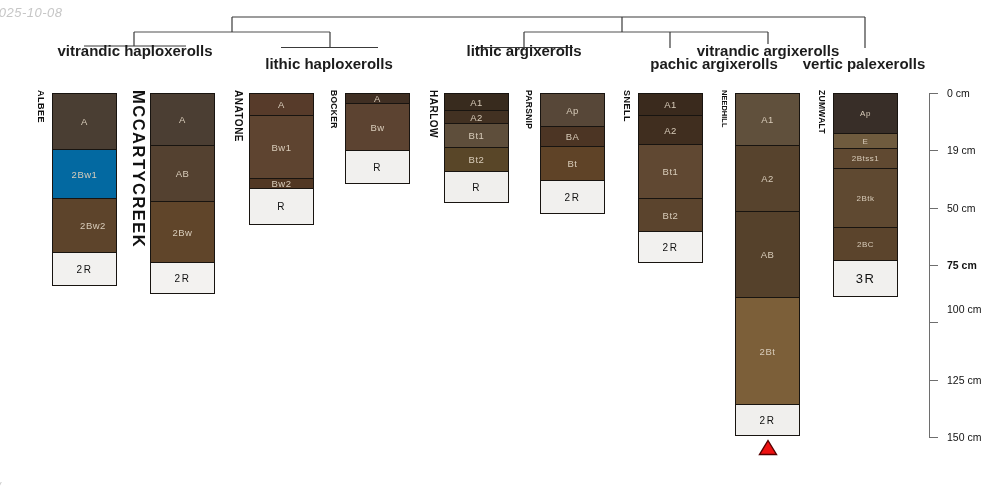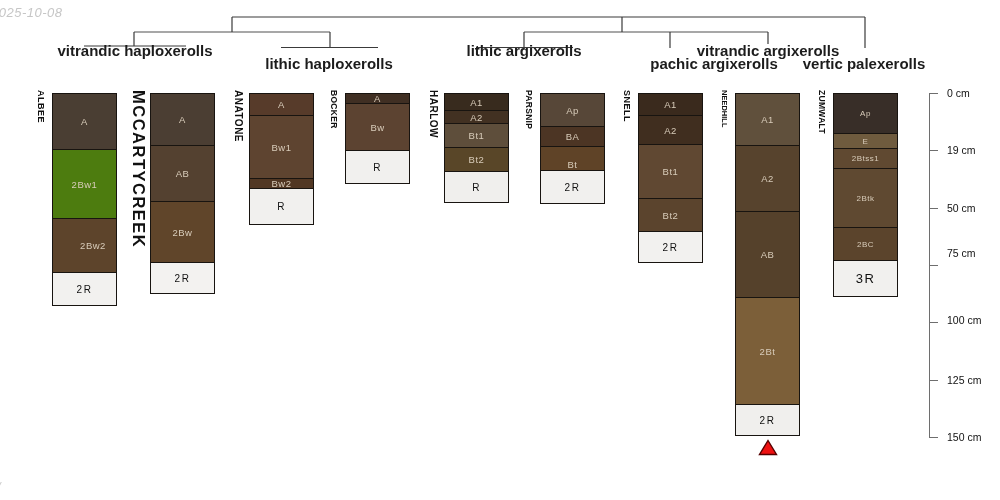--- a/index.html
+++ b/index.html
@@ -71,21 +71,21 @@
   <div class="group-label" style="left:669px;top:59px;margin-left:45px;">pachic argixerolls</div>
   <div class="group-label" style="left:768px;top:46px;">vitrandic argixerolls</div>
   <div class="group-label" style="left:864px;top:59px;">vertic palexerolls</div>
 
   <div id="columns">
       <div class="col-header" style="left: 31px; top: 90px; font-size: 9px; letter-spacing: 0.5px;">ALBEE</div>
       <div class="soil-col" style="left: 52px; top: 93px; width: 65px;">
         <div class="horizon" style="height: 57px; background: rgb(74, 62, 51);">
           <span class="hz-label" style="color: rgb(216, 204, 186); font-size: 9.5px; letter-spacing: 0.5px;">A</span>
         </div>
-        <div class="horizon" style="height: 70px; background: #4d7c0f;">
+        <div class="horizon" style="height: 50px; background: #0369a1;">
           <span class="hz-label" style="color: rgb(216, 204, 186); font-size: 9.5px; letter-spacing: 0.5px;">2Bw1</span>
         </div>
         <div class="horizon" style="height: 55px; background: rgb(93, 68, 43);">
           <span class="hz-label" style="color: rgb(216, 204, 186); font-size: 9.5px; letter-spacing: 0.5px; margin-left: 17px;">2Bw2</span>
         </div>
         <div class="horizon" style="height: 34px; background: rgb(242, 241, 239);">
           <span class="hz-label" style="color: rgb(17, 17, 17); font-size: 10px; letter-spacing: 1.5px;">2R</span>
         </div>
       </div>
       <div class="col-header" style="left: 129px; top: 90px; font-size: 16.5px; letter-spacing: 1.5px;">MCCARTYCREEK</div>
@@ -149,21 +149,21 @@
         </div>
       </div>
       <div class="col-header" style="left: 519px; top: 90px; font-size: 8.5px; letter-spacing: 0.3px;">PARSNIP</div>
       <div class="soil-col" style="left: 540px; top: 93px; width: 65px;">
         <div class="horizon" style="height: 34px; background: rgb(87, 71, 56);">
           <span class="hz-label" style="color: rgb(216, 204, 186); font-size: 9.5px; letter-spacing: 0.5px;">Ap</span>
         </div>
         <div class="horizon" style="height: 21px; background: rgb(76, 53, 36);">
           <span class="hz-label" style="color: rgb(216, 204, 186); font-size: 9.5px; letter-spacing: 0.5px;">BA</span>
         </div>
-        <div class="horizon" style="height: 25px; background: rgb(95, 67, 39); align-items: flex-end;">
+        <div class="horizon" style="height: 35px; background: rgb(95, 67, 39);">
           <span class="hz-label" style="color: rgb(216, 204, 186); font-size: 9.5px; letter-spacing: 0.5px;">Bt</span>
         </div>
         <div class="horizon" style="height: 34px; background: rgb(241, 240, 238);">
           <span class="hz-label" style="color: rgb(17, 17, 17); font-size: 10px; letter-spacing: 1.5px;">2R</span>
         </div>
       </div>
       <div class="col-header" style="left: 617px; top: 90px; font-size: 9px; letter-spacing: 0.5px;">SNELL</div>
       <div class="soil-col" style="left: 638px; top: 93px; width: 65px;">
         <div class="horizon" style="height: 23px; background: rgb(58, 42, 29);">
           <span class="hz-label" style="color: rgb(216, 204, 186); font-size: 9.5px; letter-spacing: 0.5px;">A1</span>
@@ -224,23 +224,23 @@
 
   <div id="depth-axis">
       <div id="depth-axis-line" style="left: 929px; top: 93px; height: 344px;"></div>
       <div class="tick-line" style="left: 929px; top: 93px;"></div>
       <div class="tick-label" style="left: 947px; top: 88px;">0 cm</div>
       <div class="tick-line" style="left: 929px; top: 150px;"></div>
       <div class="tick-label" style="left: 947px; top: 145px;">19 cm</div>
       <div class="tick-line" style="left: 929px; top: 208px;"></div>
       <div class="tick-label" style="left: 947px; top: 203px;">50 cm</div>
       <div class="tick-line" style="left: 929px; top: 265px;"></div>
-      <div class="tick-label" style="left: 947px; top: 248px;">75 cm</div>
+      <div class="tick-label" style="left: 947px; top: 260px; font-weight: bold;">75 cm</div>
       <div class="tick-line" style="left: 929px; top: 322px;"></div>
-      <div class="tick-label" style="left: 947px; top: 315px; text-align: right;">100 cm</div>
+      <div class="tick-label" style="left: 947px; top: 304px; text-align: right;">100 cm</div>
       <div class="tick-line" style="left: 929px; top: 380px;"></div>
       <div class="tick-label" style="left: 947px; top: 375px;">125 cm</div>
       <div class="tick-line" style="left: 929px; top: 437px;"></div>
       <div class="tick-label" style="left: 947px; top: 432px;">150 cm</div>
     </div>
 
   <svg id="sample-marker" style="left:758px;top:439px;" width="20" height="17" viewBox="0 0 20 17">
     <polygon points="10,1.5 18.5,15.5 1.5,15.5" fill="#ee1111" stroke="#550000" stroke-width="1.4"></polygon>
   </svg>
 

